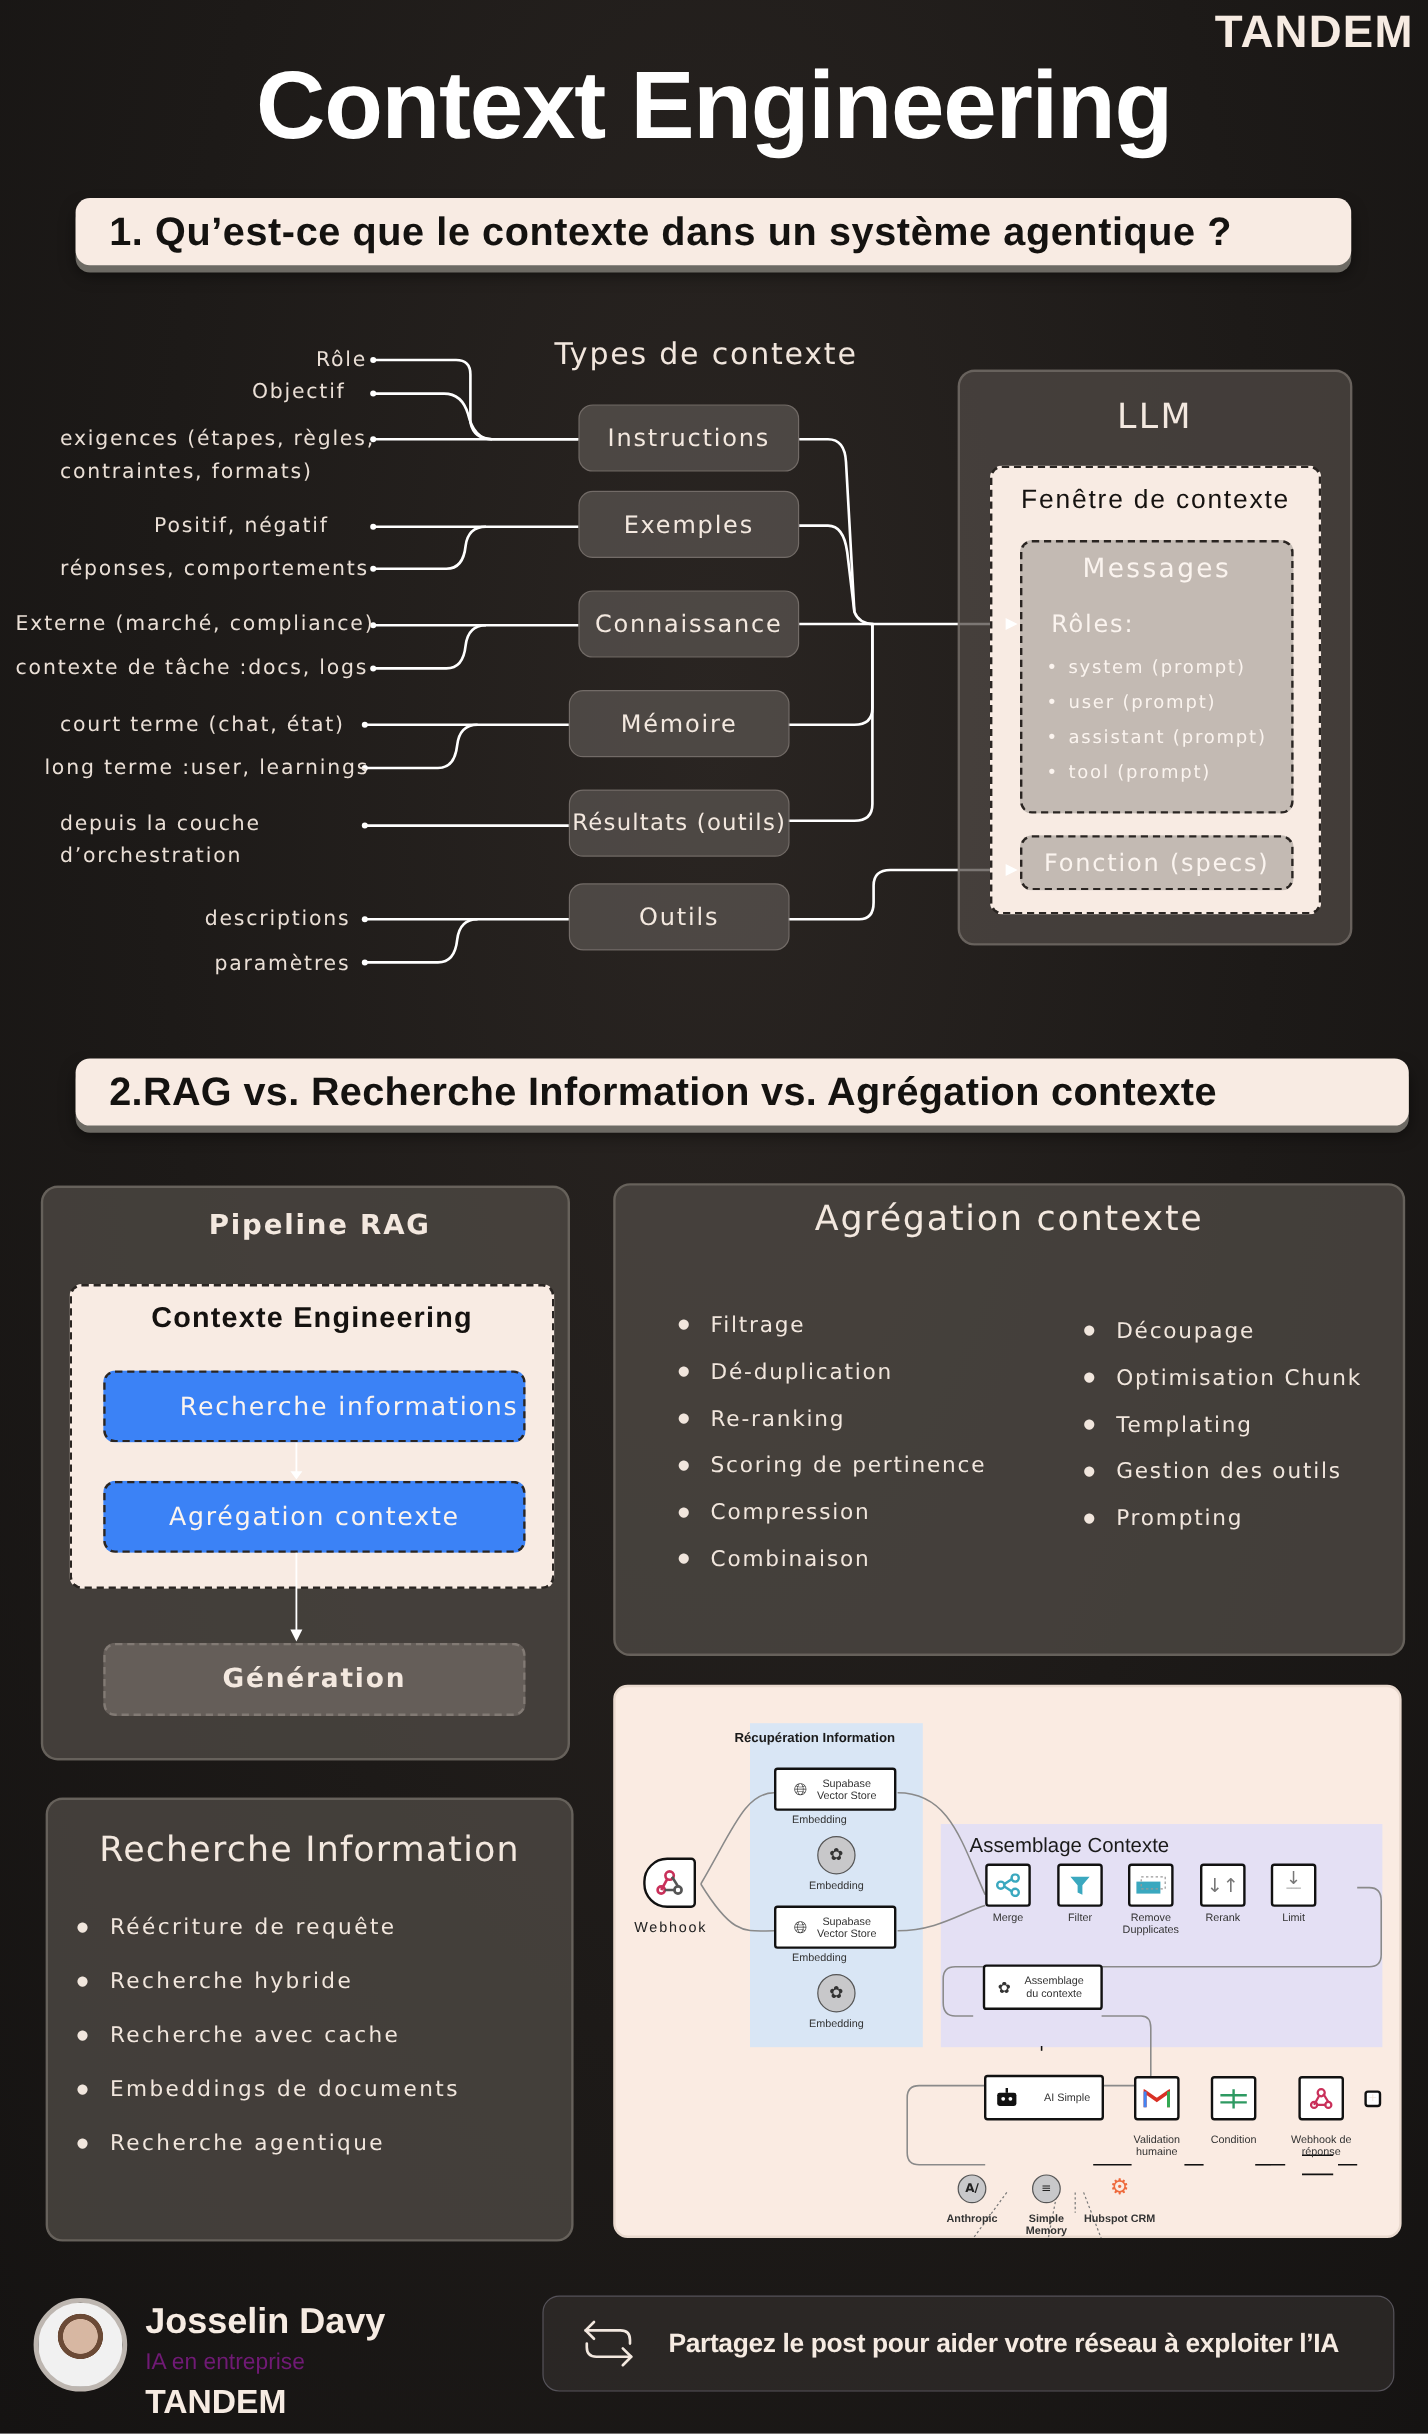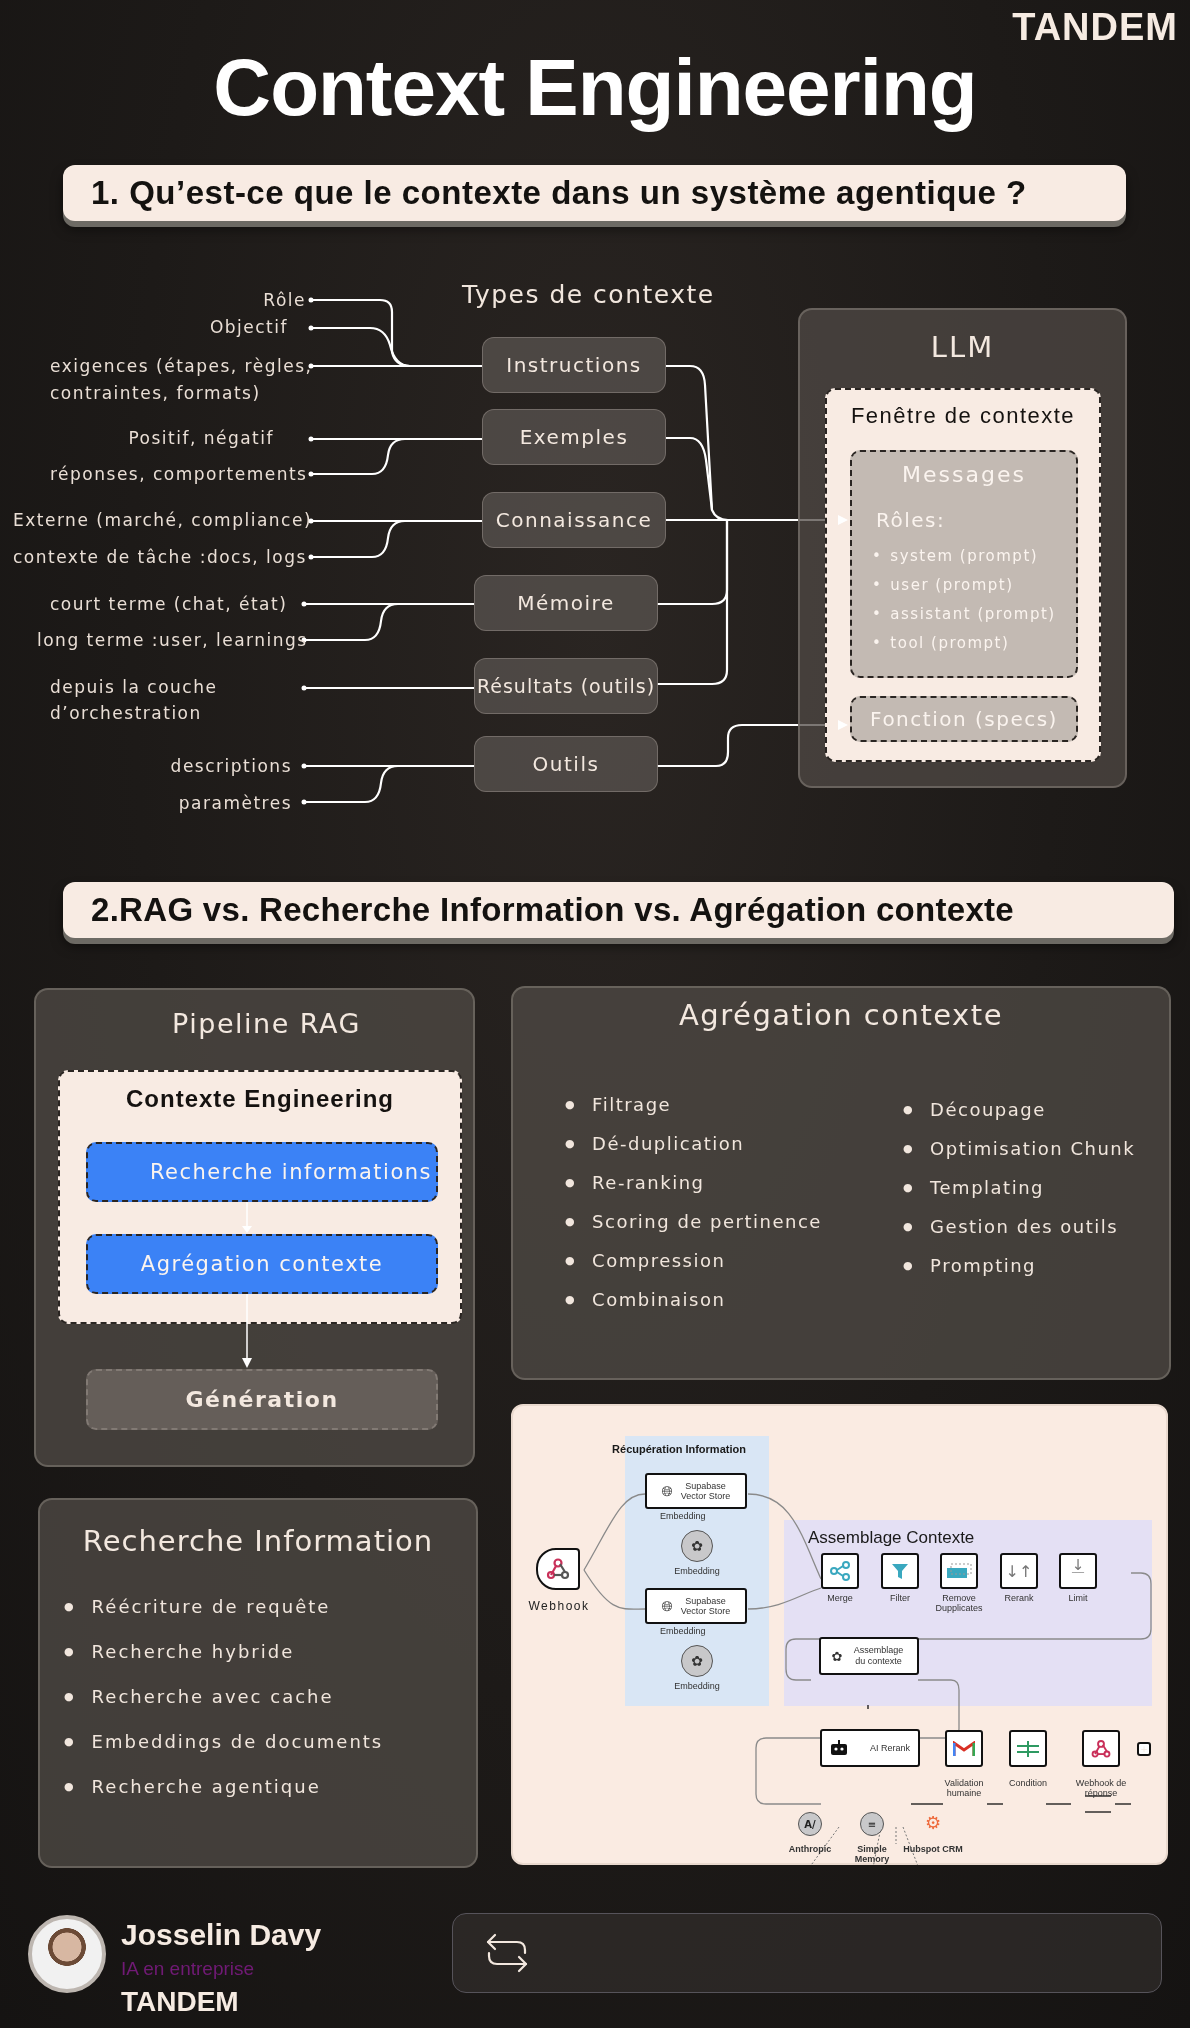--- a/index.html
+++ b/index.html
@@ -38,21 +38,21 @@
   .ctx-title { left: 825px; top: 403px; width: 276px; text-align: center; font-size: 22px; letter-spacing: 1.5px; color: #151210; font-family: "Liberation Sans", sans-serif; }
   .messages { left: 850px; top: 450px; width: 228px; height: 228px; background: #c3bab3; border: 2px dashed #2a2522; border-radius: 10px; }
   .msg-title { left: 850px; top: 462px; width: 228px; text-align: center; font-size: 22px; letter-spacing: 2px; color: #fbf4ef; }
   .roles-title { left: 876px; top: 508px; font-size: 20px; letter-spacing: 1.5px; color: #fbf4ef; }
   .role-item { left: 872px; font-size: 15px; letter-spacing: 1.5px; color: #fbf4ef; }
   .role-item::before { content: "•"; margin-right: 8px; }
   .fonction { left: 850px; top: 696px; width: 228px; height: 46px; background: #c3bab3; border: 2px dashed #2a2522; border-radius: 10px; display: flex; align-items: center; justify-content: center; font-size: 20px; letter-spacing: 1.5px; color: #fbf4ef; }
 
   .panel { background: rgba(78,72,68,.8); border: 2px solid rgba(118,112,106,.7); border-radius: 14px; }
   .rag-panel { left: 34px; top: 988px; width: 441px; height: 479px; }
-  .rag-title { left: 34px; top: 1008px; width: 465px; text-align: center; font-size: 27px; letter-spacing: 1.5px; color: #f3e8df; }
+  .rag-title { left: 34px; top: 1008px; width: 465px; text-align: center; font-size: 23px; letter-spacing: 1.5px; color: #f3e8df; font-weight: bold; }
   .ce-box { left: 58px; top: 1070px; width: 404px; height: 254px; background: #f8ebe3; border: 2px dashed #2a2522; border-radius: 10px; }
   .ce-title { left: 58px; top: 1085px; width: 404px; text-align: center; font-size: 24px; letter-spacing: 1px; color: #151210; font-family: "Liberation Sans", sans-serif; font-weight: bold; }
   .step { background: #3b82f6; border: 2px dashed #2a2522; border-radius: 10px; display: flex; align-items: center; justify-content: center; font-size: 21px; letter-spacing: 1.5px; color: #fbf4ef; }
   .step1 { left: 86px; top: 1142px; width: 352px; height: 60px; justify-content: flex-end; padding-right: 4px; }
   .step2 { left: 86px; top: 1234px; width: 352px; height: 60px; }
   .gen { left: 86px; top: 1369px; width: 352px; height: 61px; background: rgba(110,102,98,.8); border: 2px dashed rgba(150,142,136,.6); border-radius: 10px; display: flex; align-items: center; justify-content: center; font-size: 22px; letter-spacing: 1.5px; font-weight: bold; color: #f3e8df; }
 
   .agg-panel { left: 511px; top: 986px; width: 660px; height: 394px; }
   .agg-title { left: 511px; top: 998px; width: 660px; text-align: center; font-size: 29px; letter-spacing: 1.5px; color: #f3e8df; }
   .bullet { font-size: 18px; letter-spacing: 1.5px; color: #f1e6dd; white-space: nowrap; }
@@ -321,21 +321,21 @@
   <span style="width:56px;text-align:center;line-height:11px;">Assemblage du contexte</span>
 </div>
 
 <div class="abs node node-wide" style="left:820px;top:1729px;width:100px;height:38px;justify-content:flex-start;padding-left:8px;">
   <svg width="18" height="16">
       <rect x="1" y="4" width="16" height="11" rx="2" fill="#111"></rect>
       <rect x="8" y="0" width="2" height="4" fill="#111"></rect>
       <circle cx="6" cy="9" r="1.6" fill="#fff"></circle>
       <circle cx="12" cy="9" r="1.6" fill="#fff"></circle>
     </svg>
-  <span style="margin-left:14px;">AI Rerank</span>
+  <span style="margin-left:14px;">AI Simple</span>
 </div>
 <div class="abs node" style="left:945px;top:1730px;width:38px;height:37px;">
     <svg width="22" height="16">
       <path d="M1 15 V2 L11 9 L21 2 V15" fill="none" stroke="#d93025" stroke-width="3"></path>
       <path d="M1 15 V2" stroke="#4285f4" stroke-width="3"></path>
       <path d="M21 15 V2" stroke="#34a853" stroke-width="3"></path>
     </svg>
   </div>
 <div class="abs node" style="left:1009px;top:1730px;width:38px;height:37px;">
     <svg width="24" height="18">
@@ -381,13 +381,14 @@
 <div class="abs author-brand">TANDEM</div>
 <div class="abs share-btn">
   <svg width="48" height="44" viewBox="0 0 48 44">
     <g fill="none" stroke="#f3e8df" stroke-width="2.2" stroke-linecap="round" stroke-linejoin="round">
       <path d="M12 4 L5 11 L12 18"></path>
         <path d="M5 11 H34 Q42 11 42 19 V22"></path>
       <path d="M36 40 L43 33 L36 26"></path>
         <path d="M43 33 H14 Q6 33 6 25 V22"></path>
     </g>
   </svg>
+  <span class="share-label">Partagez le post pour aider votre réseau à exploiter l’IA</span>
 </div>
 
 </body></html>

